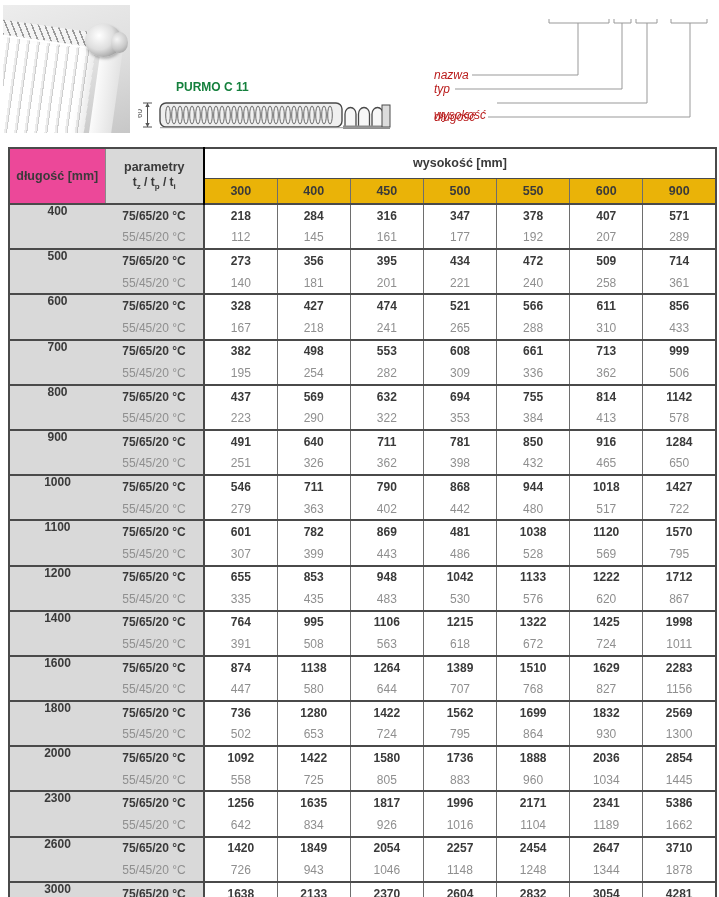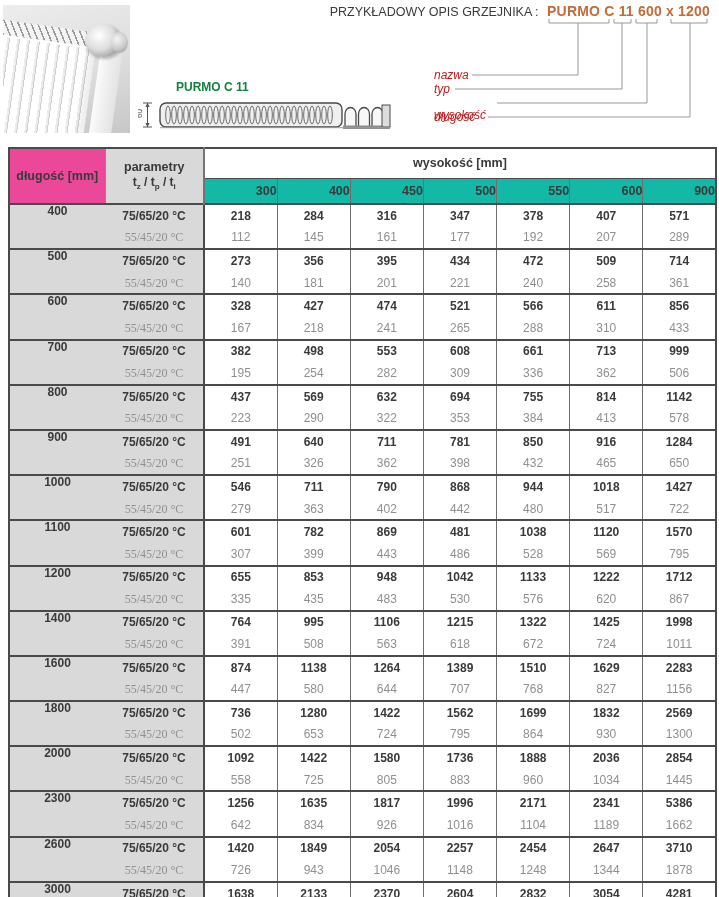--- a/index.html
+++ b/index.html
@@ -35,34 +35,34 @@
   .note-line .code { font-weight:bold; font-size:14px; letter-spacing:.2px; margin-left:5px; }
   .callout-lines { position:absolute; left:0; top:0; width:719px; height:145px; pointer-events:none; }
   .callout { position:absolute; left:434px; font-style:italic; font-size:12px; color:#b91c1c; line-height:14px; }
   
   table.spec { position:absolute; left:8px; top:147px; width:709px;
     border-collapse:collapse; table-layout:fixed;
     border:2px solid #4a4a4a; font-size:12px; }
   table.spec th, table.spec td { padding:0; line-height:1; }
   thead th { font-weight:bold; color:#3a3a3a; }
   .th-dlugosc { background:#ec4899; font-size:12.5px; border-right:1px solid #8a8a8a; }
-  .th-param   { background:#d9d9d9; border-right:2px solid #737373;margin-left:32px; }
+  .th-param   { background:#d9d9d9; border-right:2px solid #000000;margin-left:32px; }
   .th-param .p1 { font-size:12.5px; }
   .th-param .p2 { font-size:12px; margin-top:2px; }
   .th-param sub { font-size:8px; }
   .th-wys { background:#ffffff; height:29px; border-bottom:1px solid #4a4a4a; font-size:12.5px; }
-  .th-col { background:#14b8a6; height:24px; border-left:1px solid #6e6e6e;
-    border-bottom:2px solid #4a4a4a; font-size:12.5px; text-align:right; }
+  .th-col { background:#eab308; height:24px; border-left:1px solid #6e6e6e;
+    border-bottom:2px solid #4a4a4a; font-size:12.5px; text-align:center; }
   tbody td { height:21.6px; text-align:center; }
   tbody tr.g-first td { border-top:2px solid #4a4a4a; }
   td.c-len { background:#d9d9d9; font-weight:bold; color:#3a3a3a; vertical-align:top;
     padding-top:4px; }
   td.c-param { background:#d9d9d9; border-right:2px solid #4a4a4a; }
   td.p-hi { font-weight:bold; color:#3a3a3a;margin-top:28px; }
-  td.p-lo { color:#8f8f8f;font-family:Liberation Serif, serif; }
+  td.p-lo { color:#8f8f8f; }
   td.val { border-left:1px solid #6e6e6e; }
   td.hi { font-weight:bold; color:#3a3a3a; }
   td.lo { color:#8f8f8f; }
 </style>
 </head>
 <body>
 
 <div class="stage">
 
   <div class="photo">
@@ -115,24 +115,20 @@
     <g id="loops">
         <path d="M207,31 V18 a5.5,6.5 0 0 1 11,0 V31" fill="#f7f7f7" stroke="#4a4a4a" stroke-width="1.3"></path>
         <path d="M220.5,31 V18 a5.5,6.5 0 0 1 11,0 V31" fill="#f7f7f7" stroke="#4a4a4a" stroke-width="1.3"></path>
         <path d="M234,31 V18 a5.5,6.5 0 0 1 11,0 V31" fill="#f7f7f7" stroke="#4a4a4a" stroke-width="1.3"></path>
       </g>
     <rect x="205" y="29.5" width="47" height="3.5" fill="#8d8d8d"></rect>
     <rect x="244" y="9" width="8" height="22" fill="#dcdcdc" stroke="#4a4a4a" stroke-width="1"></rect>
     <line x1="22" y1="31.7" x2="252" y2="31.7" stroke="#9a9a9a" stroke-width="1"></line>
   </svg>
 
-  <div class="note-line">
-    <span>PRZYKŁADOWY OPIS GRZEJNIKA :</span>
-    <span class="code" id="code-text" style="color: rgb(194, 108, 58);">PURMO C 11 600 x 1200</span>
-  </div>
 
   <svg class="callout-lines" viewBox="0 0 719 145">
     <g stroke="#999" stroke-width="1" fill="none">
       <path d="M549,19 V23 H609 V19"></path>
       <path d="M614,19 V23 H631 V19"></path>
       <path d="M636,19 V23 H657 V19"></path>
       <path d="M671,19 V23 H707 V19"></path>
       <path d="M472,75 H578 V23"></path>
       <path d="M455,89 H622 V23"></path>
       <path d="M497,103 H647 V23"></path>

